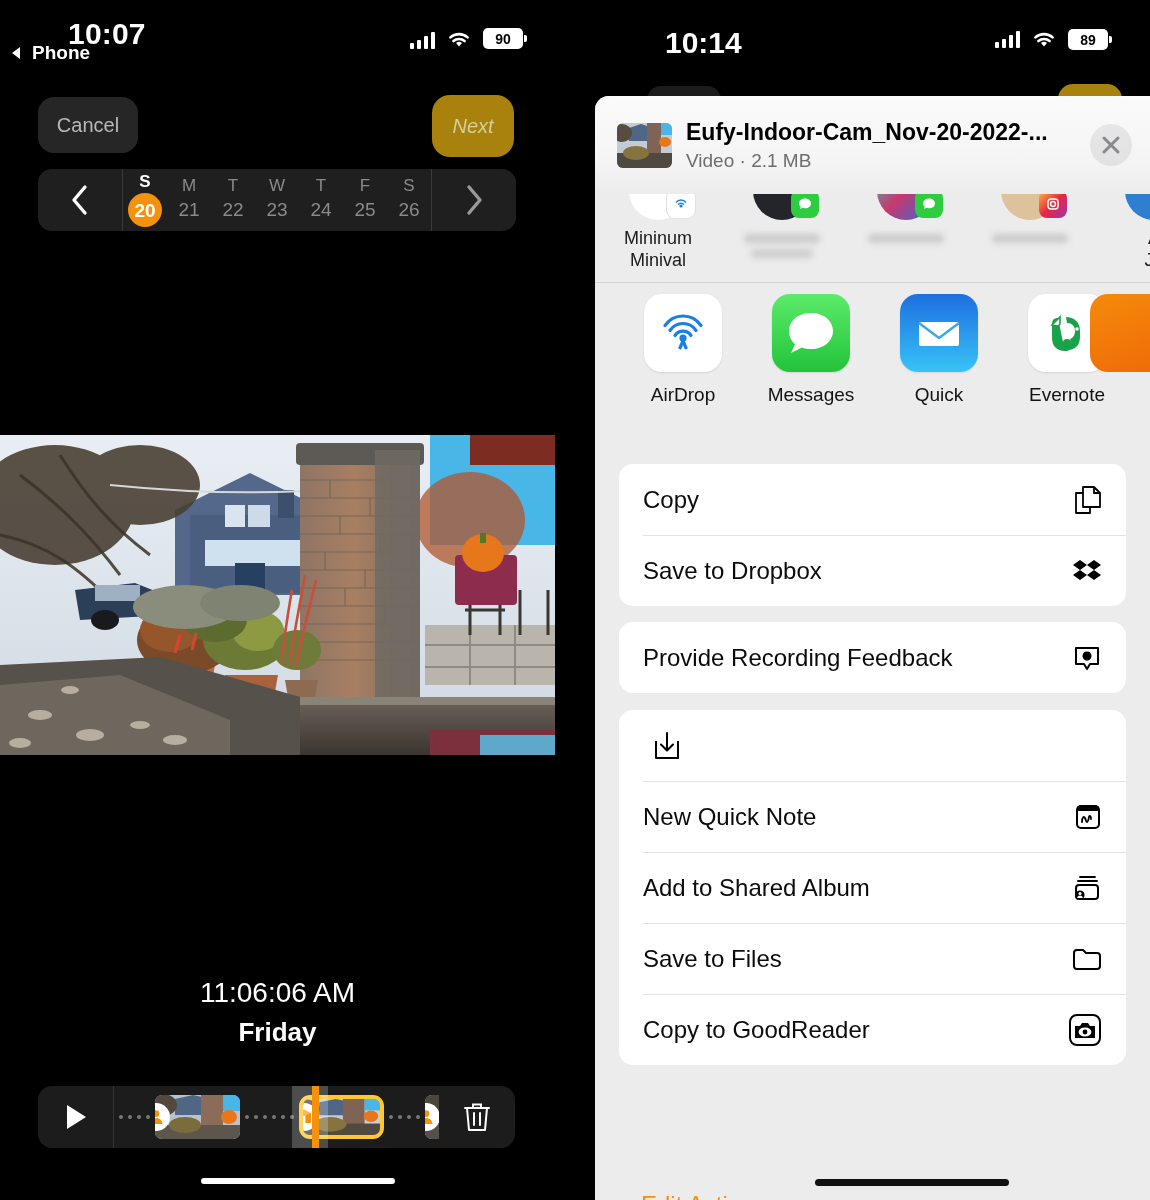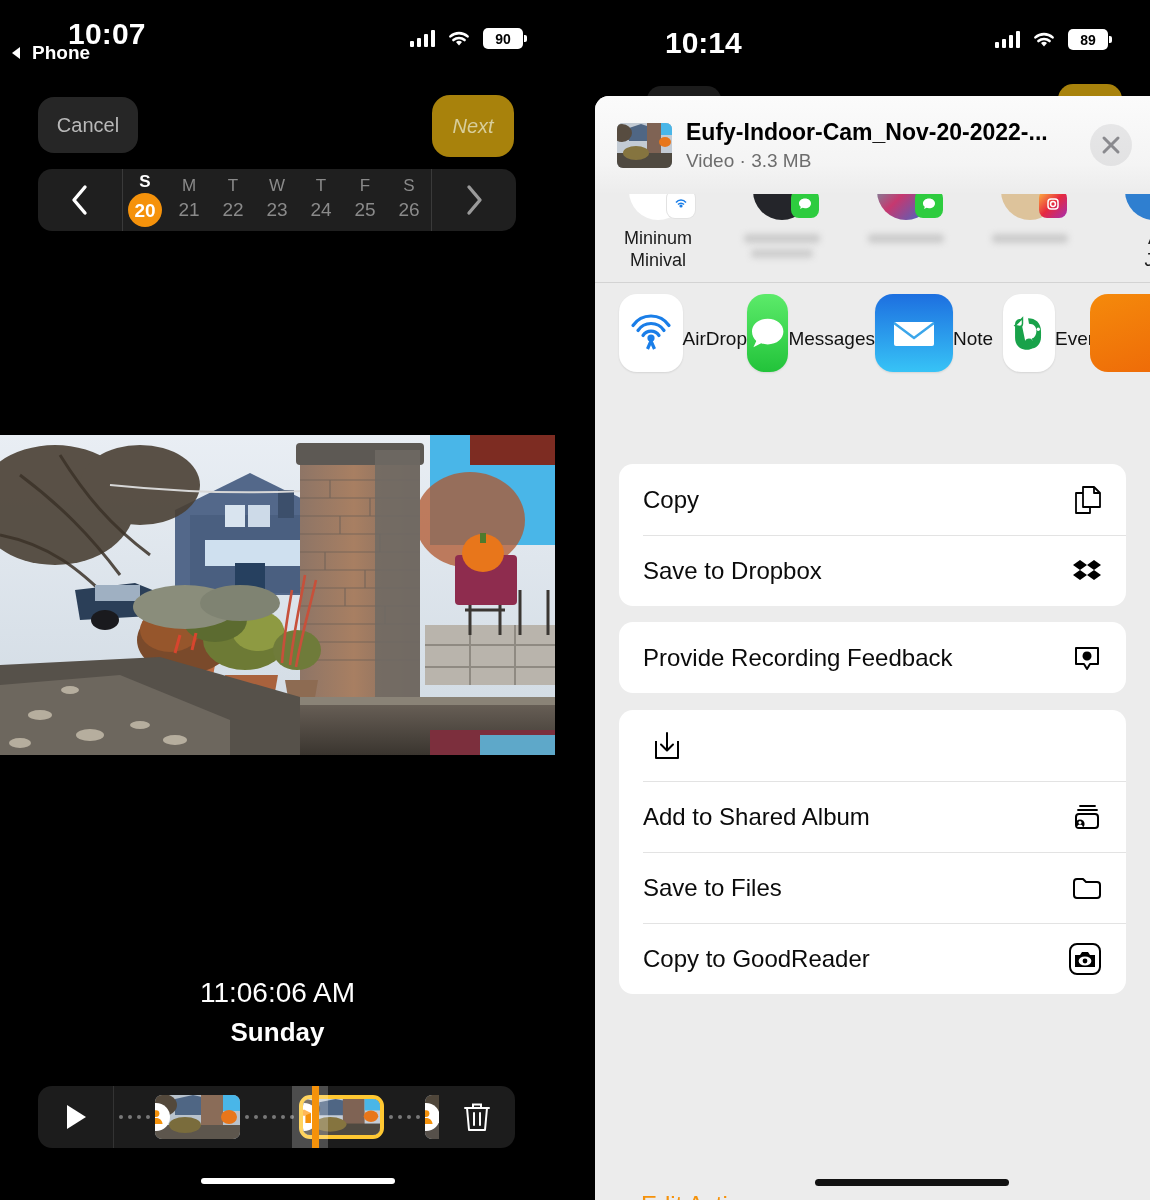--- a/index.html
+++ b/index.html
@@ -29,21 +29,21 @@
     color: #fff; font-size: 19px; font-weight: bold;
     display: flex; align-items: center; gap: 12px;
   }
   .sb-back .tri {
     width: 0; height: 0; border-top: 6px solid transparent;
     border-bottom: 6px solid transparent; border-right: 8px solid #fff;
     display: inline-block;
   }
   .sb-right {
     position: absolute; right: 72px; top: 28px;
-    display: flex; align-items: center; gap: 12px;
+    display: flex; align-items: flex-end; gap: 12px;
   }
   .cell-bars { display: flex; align-items: flex-end; gap: 3px; height: 17px; }
   .cell-bars i { width: 4px; background: #fff; border-radius: 1px; display: block; }
   .cell-bars i:nth-child(1){ height: 6px; }
   .cell-bars i:nth-child(2){ height: 9px; }
   .cell-bars i:nth-child(3){ height: 13px; }
   .cell-bars i:nth-child(4){ height: 17px; }
   .wifi-ic { width: 24px; height: 18px; position: relative; }
   .battery {
     position: relative; width: 40px; height: 21px;
@@ -246,21 +246,21 @@
     background: #d3d3d3; z-index: 3;
   }
 
   
   .apps-row {
     position: absolute; left: 0; top: 198px; width: 555px; height: 140px;
     display: flex; align-items: flex-start; padding-left: 24px; gap: 0;
     z-index: 1;
   }
   .app-item {
-    width: 128px; display: flex; align-items: center;
+    width: 128px; display: flex; flex-direction: column; align-items: center;
     cursor: pointer;
   }
   .app-icon {
     width: 78px; height: 78px; border-radius: 18px; overflow: hidden;
     display: flex; align-items: center; justify-content: center;
     box-shadow: 0 1px 2px rgba(0,0,0,0.10);
   }
   .app-label { font-size: 19px; color: #121212; margin-top: 12px; }
   .app-cut {
     position: absolute; right: -18px; top: 0;
@@ -483,21 +483,21 @@
         <rect x="480" y="300" width="75" height="20" fill="#5ea8c9"></rect>
 
         <rect width="555" height="320" fill="none"></rect>
       </svg>
     </div>
 
     <div class="ts-time">
       <span>11:06:06</span>
       <span class="ampm">AM</span>
     </div>
-    <div class="ts-day">Sunday</div>
+    <div class="ts-day">Friday</div>
 
     <div class="timeline">
       <div class="tl-play">
         <svg width="24" height="28" viewBox="0 0 24 28">
             <polygon points="3,2 22,14 3,26" fill="#fff"></polygon>
           </svg>
       </div>
       <div class="tl-track">
         <span class="tl-dots">
             <i></i>
@@ -631,21 +631,21 @@
             <rect x="30" y="0" width="14" height="34" fill="#7f6354"></rect>
             <ellipse cx="5" cy="10" rx="10" ry="9" fill="#574c40"></ellipse>
             <rect x="0" y="30" width="55" height="15" fill="#4f4940"></rect>
             <ellipse cx="19" cy="30" rx="13" ry="7" fill="#85743f"></ellipse>
             <rect x="44" y="0" width="11" height="12" fill="#49b6e8"></rect>
             <ellipse cx="48" cy="19" rx="6" ry="5" fill="#e8761b"></ellipse>
           </svg>
         </div>
         <div class="sheet-meta">
           <div class="sheet-title">Eufy-Indoor-Cam_Nov-20-2022-...</div>
-          <div class="sheet-sub">Video · 3.3 MB</div>
+          <div class="sheet-sub">Video · 2.1 MB</div>
         </div>
         <div class="sheet-close">
           <svg width="22" height="22" viewBox="0 0 22 22">
               <path d="M4 4 L18 18 M18 4 L4 18" stroke="#8a8a8e" stroke-width="3" stroke-linecap="round"></path>
             </svg>
         </div>
       </div>
 
       <div class="contacts-row">
         <div class="contact" style="left:14px">
@@ -728,21 +728,21 @@
           <div class="app-label">Messages</div>
         </div>
 
         <div class="app-item">
           <div class="app-icon" style="background:linear-gradient(180deg,#1d6fe0 0%,#37c3f6 100%)">
             <svg width="54" height="54" viewBox="0 0 54 54">
               <rect x="7" y="16" width="40" height="24" rx="2" fill="#fff"></rect>
               <path d="M7 17 L27 32 L47 17" stroke="#3ba6ea" stroke-width="2.4" fill="none"></path>
             </svg>
           </div>
-          <div class="app-label">Note</div>
+          <div class="app-label">Quick</div>
         </div>
 
         <div class="app-item">
           <div class="app-icon" style="background:#fff">
             <svg width="56" height="56" viewBox="0 0 56 56">
               <path d="M20 12 L30 12 C38 12 43 17 43 25 L43 33 C43 41 38 45 31 45 C27 45 25 42 25 38 C25 34 27 31 31 31 C34 31 36 33 36 35" stroke="#19a24a" stroke-width="0" fill="none"></path>
               <path d="M19 13 C15 13 13 15 13 19 L13 33 C13 41 18 46 26 46 C30 46 33 44 33 40 C33 36 31 34 28 34 C26 34 24 35 24 37" fill="#19a24a"></path>
               <path d="M27 12 C35 12 41 17 41 26 L41 32 C41 40 36 45 29 45 C32 42 33 38 31 34 C34 33 36 30 36 26 C36 21 33 18 28 18 Z" fill="#19a24a"></path>
               <path d="M13 20 L21 12 L21 18 C21 20 20 21 18 21 Z" fill="#fff" stroke="#19a24a" stroke-width="1.6"></path>
               <circle cx="38" cy="24" r="1.8" fill="#fff"></circle>
@@ -788,20 +788,30 @@
           </span>
         </div>
       </div>
 
       <div class="act-group" style="top:614px">
         <div class="act-row">
           <span class="act-ic">
             <svg width="28" height="30" viewBox="0 0 28 30">
               <path d="M3 10 V27 H25 V10" stroke="#000" stroke-width="2" fill="none" stroke-linejoin="round"></path>
               <path d="M14 2 V19 M8 13.5 L14 19.5 L20 13.5" stroke="#000" stroke-width="2" fill="none" stroke-linecap="round" stroke-linejoin="round"></path>
+            </svg>
+          </span>
+        </div>
+        <div class="act-row">
+          <span class="act-label">New Quick Note</span>
+          <span class="act-ic">
+            <svg width="28" height="28" viewBox="0 0 28 28">
+              <rect x="3" y="3" width="22" height="22" rx="4" stroke="#000" stroke-width="2" fill="#fff"></rect>
+              <rect x="3" y="3" width="22" height="5" rx="2" fill="#000"></rect>
+              <path d="M8 19 C8 14 10 13 11 15 C12 17 12 19 13 19 C14 19 14.6 16 15 14 C15.6 12 17 13 17 16" stroke="#000" stroke-width="1.8" fill="none" stroke-linecap="round"></path>
             </svg>
           </span>
         </div>
         <div class="act-row">
           <span class="act-label">Add to Shared Album</span>
           <span class="act-ic">
             <svg width="30" height="30" viewBox="0 0 30 30">
               <path d="M8 4 H23" stroke="#000" stroke-width="1.8" stroke-linecap="round"></path>
               <path d="M6 8 H25" stroke="#000" stroke-width="1.8" stroke-linecap="round"></path>
               <rect x="4" y="12" width="22" height="14" rx="3" stroke="#000" stroke-width="2" fill="#fff"></rect>

